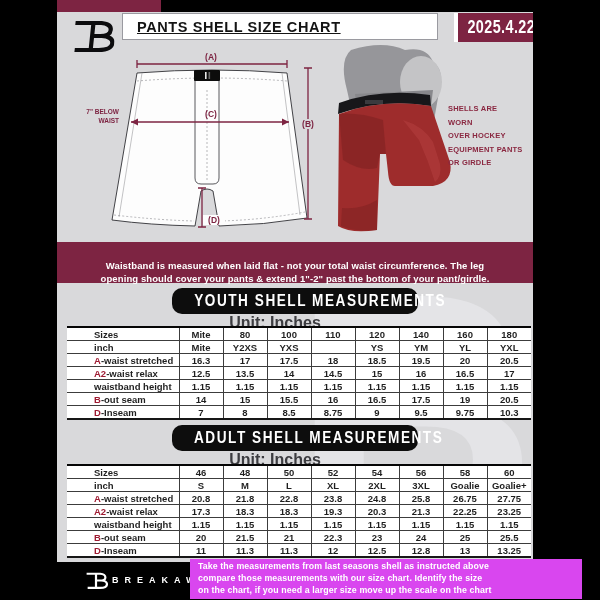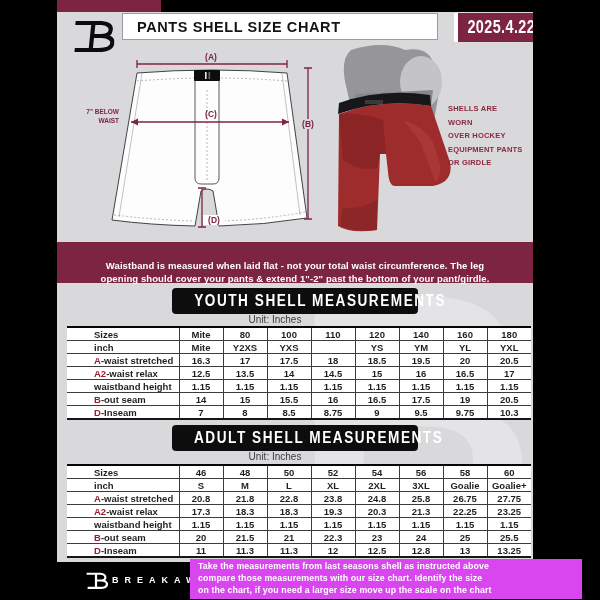--- a/index.html
+++ b/index.html
@@ -17,21 +17,21 @@
     position:absolute;left:235px;top:250px;z-index:0;
     font-size:340px;line-height:300px;font-weight:bold;color:#e4e4e7;
     pointer-events:none;user-select:none;
   }
   
   .logo{position:absolute;left:12px;top:0px;z-index:3;transform:skewX(-6deg);}
   .title-box{
     position:absolute;left:65px;top:1px;width:316px;height:27px;z-index:3;
     background:#fff;border:1px solid #9a9aa0;
     font-size:14.5px;font-weight:bold;letter-spacing:.6px;color:#141414;
-    line-height:27px;padding-left:14px;box-sizing:border-box;
+    line-height:27px;padding-left:14px;box-sizing:border-box;text-decoration:underline;
   }
   .date-box{
     position:absolute;left:397px;top:1px;width:91px;height:29px;z-index:3;
     background:#7d2442;border-left:4px solid #fff;box-sizing:border-box;
     color:#fff;text-align:center;line-height:29px;
   }
   .date-box .cond{display:inline-block;font-size:18px;font-weight:bold;transform:scaleX(.8);letter-spacing:.5px;}
   
   .pants-svg{position:absolute;left:45px;top:38px;z-index:1;}
   .mlabel{
@@ -54,28 +54,28 @@
   
   .info-banner{
     position:absolute;left:0;top:230px;width:476px;height:41px;z-index:2;
     background:#7d2442;color:#fff;text-align:center;
     font-size:9.5px;font-weight:bold;line-height:13px;padding-top:17px;box-sizing:border-box;
     letter-spacing:.1px;
   }
   
   .pill{
     position:absolute;left:115px;width:246px;height:26px;z-index:2;
-    background:#0d0d0d;border-radius:4px;color:#fff;text-align:center;line-height:26px;
+    background:#0d0d0d;border-radius:10px;color:#fff;text-align:center;line-height:26px;
   }
   .pill .cond{display:inline-block;font-size:16px;font-weight:bold;letter-spacing:1.8px;transform:scaleX(.85);white-space:nowrap;}
   .pill-youth{top:276px;}
   .pill-adult{top:413px;}
   .unit{
     position:absolute;left:0;width:436px;z-index:2;text-align:center;
-    font-size:10px;font-weight:normal;color:#3c3c40;
+    font-size:16px;font-weight:bold;color:#3c3c40;
   }
   .unit-youth{top:302px;}
   .unit-adult{top:439px;}
   
   .size-table-wrap{
     position:absolute;left:10px;width:464px;z-index:2;background:#fff;
   }
   .wrap-youth{top:314px;}
   .wrap-adult{top:452px;}
   table.size-table{border-collapse:collapse;table-layout:fixed;width:100%;}

